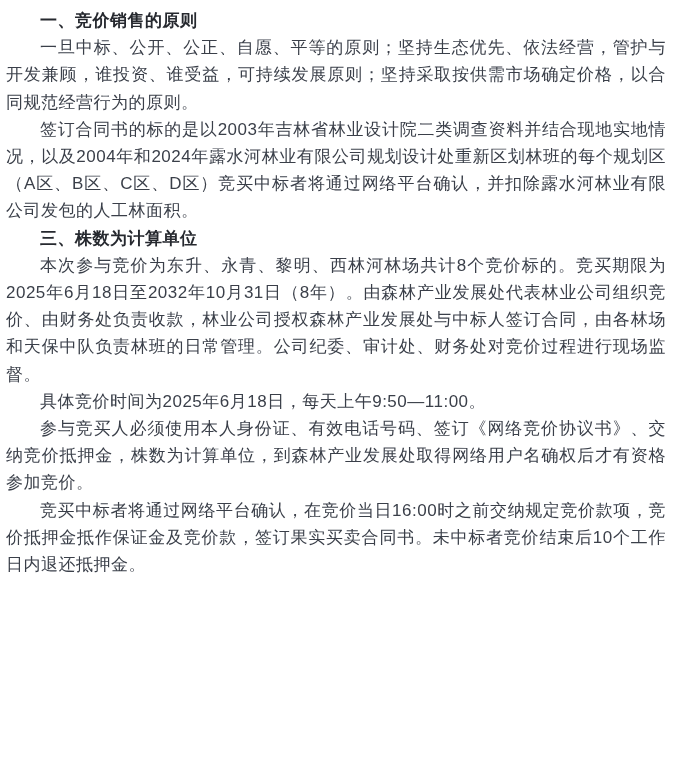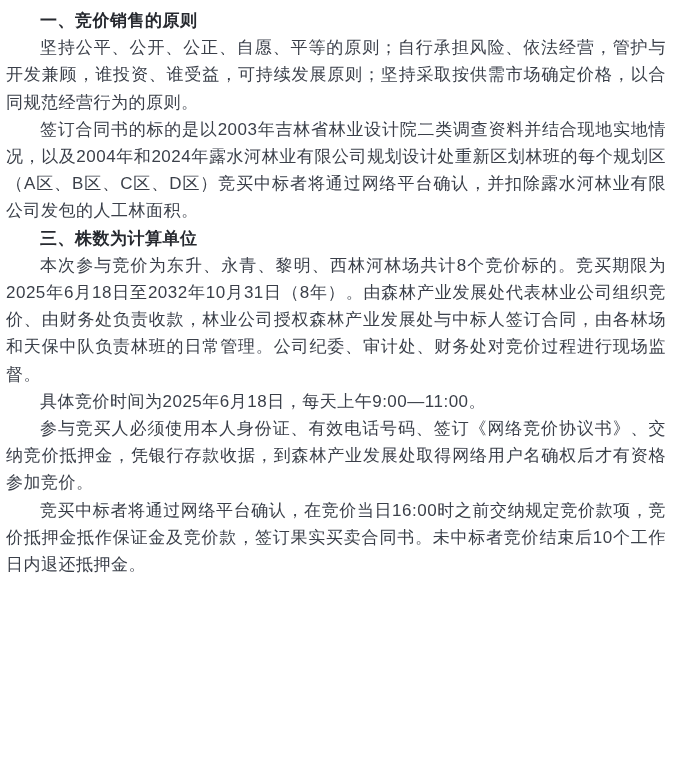--- a/index.html
+++ b/index.html
@@ -30,20 +30,20 @@
   .page p.section-heading {
     font-weight: bold;
     color: #26292f;
   }
 </style>
 </head>
 <body>
 
 <main class="page" id="doc">
     <p class="section-heading">一、竞价销售的原则</p>
-    <p class="paragraph">坚持公平、公开、公正、自愿、平等的原则；自行承担风险、依法经营，管护与开发兼顾，谁投资、谁受益，可持续发展原则；坚持采取按供需市场确定价格，以合同规范经营行为的原则。</p>
+    <p class="paragraph">一旦中标、公开、公正、自愿、平等的原则；坚持生态优先、依法经营，管护与开发兼顾，谁投资、谁受益，可持续发展原则；坚持采取按供需市场确定价格，以合同规范经营行为的原则。</p>
     <p class="paragraph">签订合同书的标的是以2003年吉林省林业设计院二类调查资料并结合现地实地情况，以及2004年和2024年露水河林业有限公司规划设计处重新区划林班的每个规划区（A区、B区、C区、D区）竞买中标者将通过网络平台确认，并扣除露水河林业有限公司发包的人工林面积。</p>
     <p class="section-heading">三、株数为计算单位</p>
     <p class="paragraph">本次参与竞价为东升、永青、黎明、西林河林场共计8个竞价标的。竞买期限为2025年6月18日至2032年10月31日（8年）。由森林产业发展处代表林业公司组织竞价、由财务处负责收款，林业公司授权森林产业发展处与中标人签订合同，由各林场和天保中队负责林班的日常管理。公司纪委、审计处、财务处对竞价过程进行现场监督。</p>
-    <p class="paragraph">具体竞价时间为2025年6月18日，每天上午9:00—11:00。</p>
-    <p class="paragraph">参与竞买人必须使用本人身份证、有效电话号码、签订《网络竞价协议书》、交纳竞价抵押金，凭银行存款收据，到森林产业发展处取得网络用户名确权后才有资格参加竞价。</p>
+    <p class="paragraph">具体竞价时间为2025年6月18日，每天上午9:50—11:00。</p>
+    <p class="paragraph">参与竞买人必须使用本人身份证、有效电话号码、签订《网络竞价协议书》、交纳竞价抵押金，株数为计算单位，到森林产业发展处取得网络用户名确权后才有资格参加竞价。</p>
     <p class="paragraph">竞买中标者将通过网络平台确认，在竞价当日16:00时之前交纳规定竞价款项，竞价抵押金抵作保证金及竞价款，签订果实买卖合同书。未中标者竞价结束后10个工作日内退还抵押金。</p>
   </main>
 
 </body></html>

